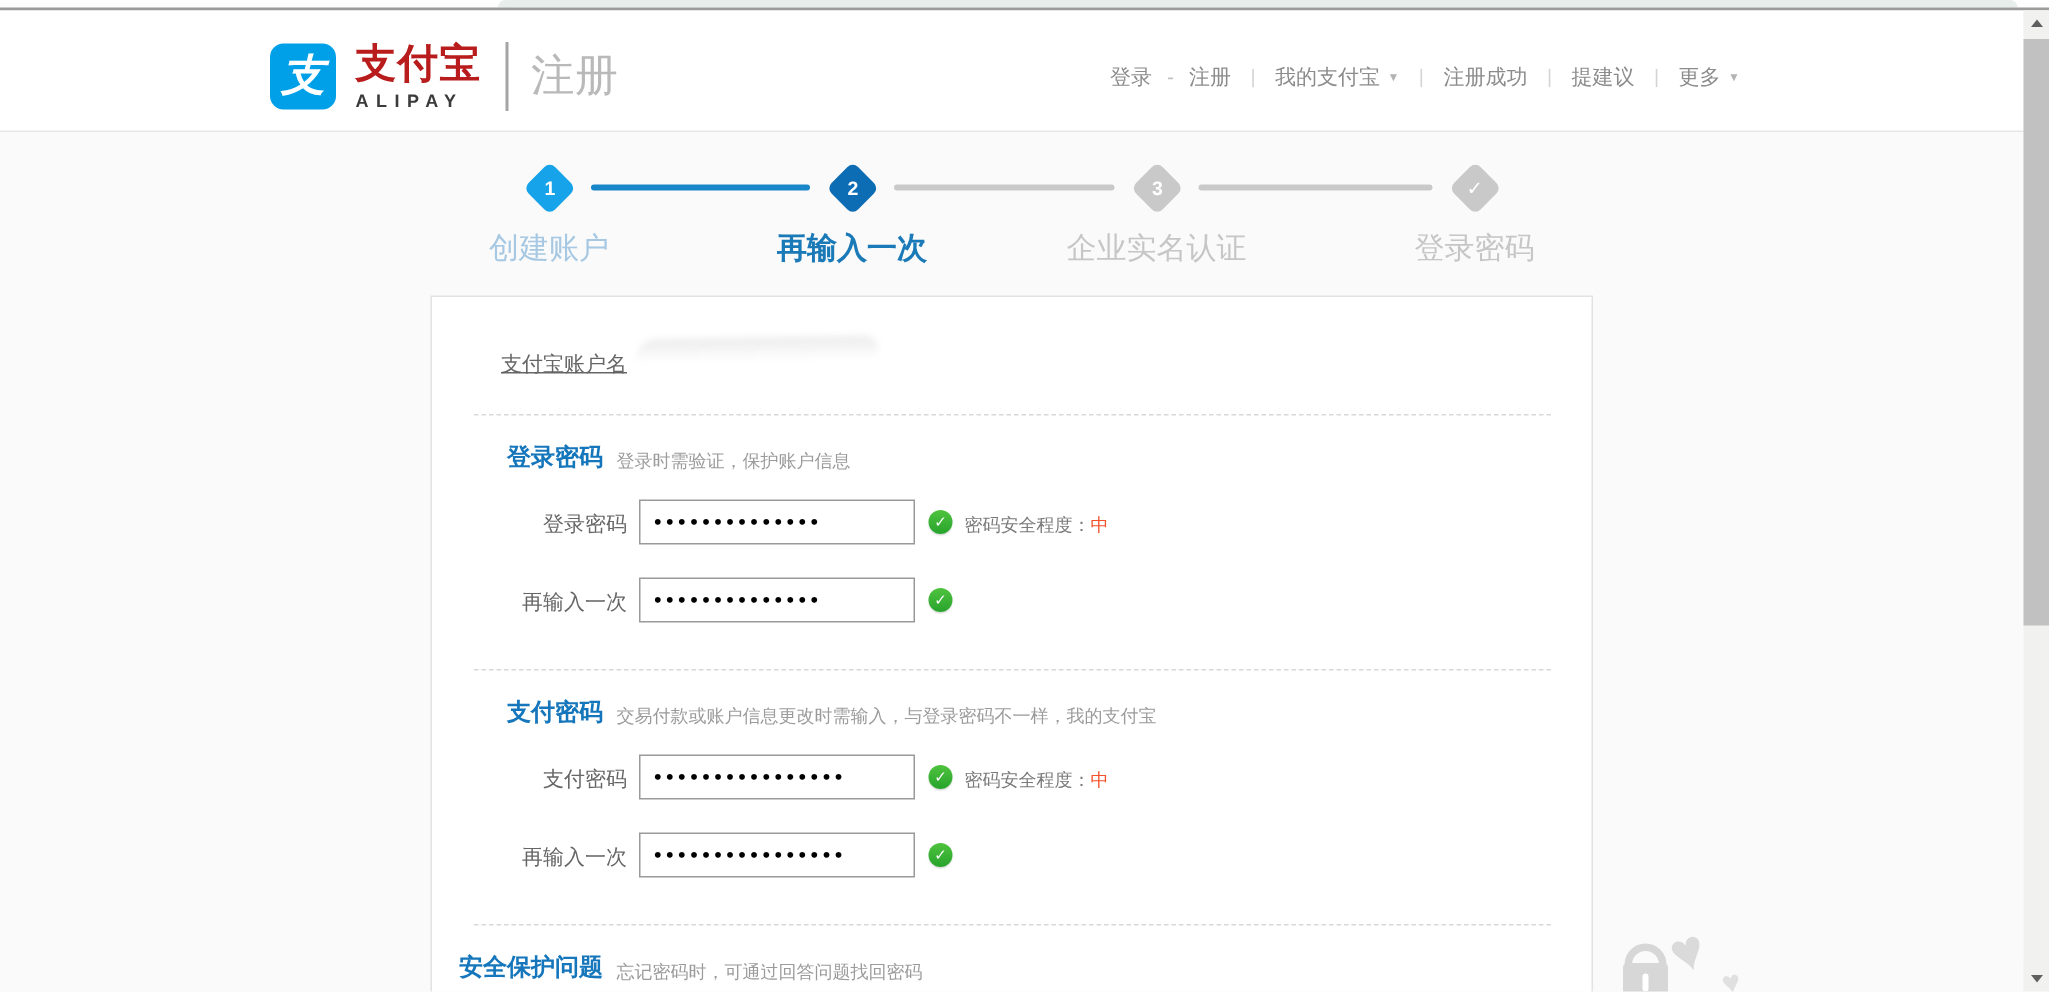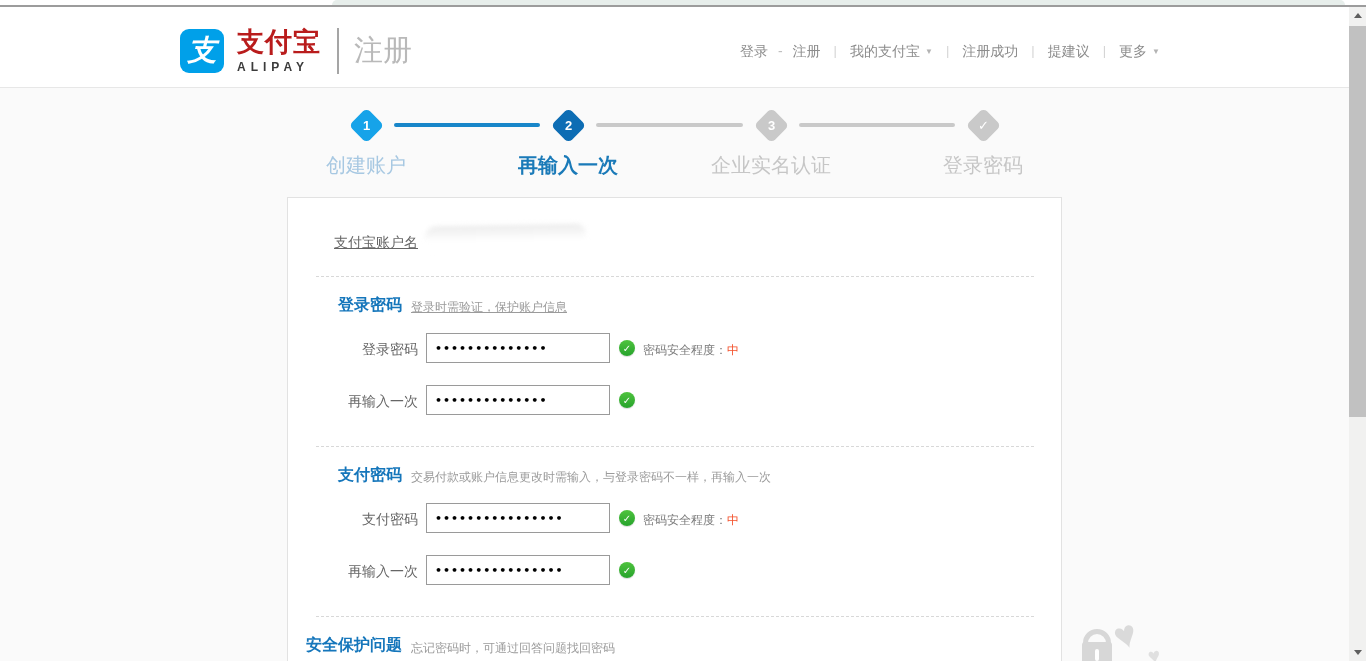--- a/index.html
+++ b/index.html
@@ -146,41 +146,41 @@
 </div>
 
 <div class="panel">
 
   <div class="p-abs field-label" style="left:0;top:36px;text-decoration:underline;">支付宝账户名</div>
   <div class="p-abs redact" style="left:136px;top:27px;width:162px;height:28px;"></div>
 
   <div class="p-abs dashed" style="top:78px;"></div>
 
   <div class="p-abs sec-title" style="left:0;top:97px;">登录密码</div>
-  <div class="p-abs sec-desc" style="left:123px;top:101px;text-decoration:underline;">登录时需验证，保护账户信息</div>
+  <div class="p-abs sec-desc" style="left:123px;top:101px;">登录时需验证，保护账户信息</div>
 
   <div class="p-abs field-label" style="left:0;top:143px;">登录密码</div>
   <input class="p-abs pw-input" type="text" style="left: 138px; top: 135px;" value="••••••••••••••">
   <div class="p-abs check" style="left:331px;top:142px;">
       <span>✓</span>
     </div>
   <div class="p-abs strength" style="left:355px;top:144px;">
     <span>密码安全程度：</span><b style="color:#f4502a;">中</b>
   </div>
 
   <div class="p-abs field-label" style="left:0;top:195px;">再输入一次</div>
   <input class="p-abs pw-input" type="text" style="left: 138px; top: 187px;" value="••••••••••••••">
   <div class="p-abs check" style="left:331px;top:194px;">
       <span>✓</span>
     </div>
 
   <div class="p-abs dashed" style="top:248px;"></div>
 
   <div class="p-abs sec-title" style="left:0;top:267px;">支付密码</div>
-  <div class="p-abs sec-desc" style="left:123px;top:271px;">交易付款或账户信息更改时需输入，与登录密码不一样，再输入一次</div>
+  <div class="p-abs sec-desc" style="left:123px;top:271px;">交易付款或账户信息更改时需输入，与登录密码不一样，我的支付宝</div>
 
   <div class="p-abs field-label" style="left:0;top:313px;">支付密码</div>
   <input class="p-abs pw-input" type="text" style="left: 138px; top: 305px;" value="••••••••••••••••">
   <div class="p-abs check" style="left:331px;top:312px;">
       <span>✓</span>
     </div>
   <div class="p-abs strength" style="left:355px;top:314px;">
     <span>密码安全程度：</span><b style="color:#f4502a;">中</b>
   </div>
 

